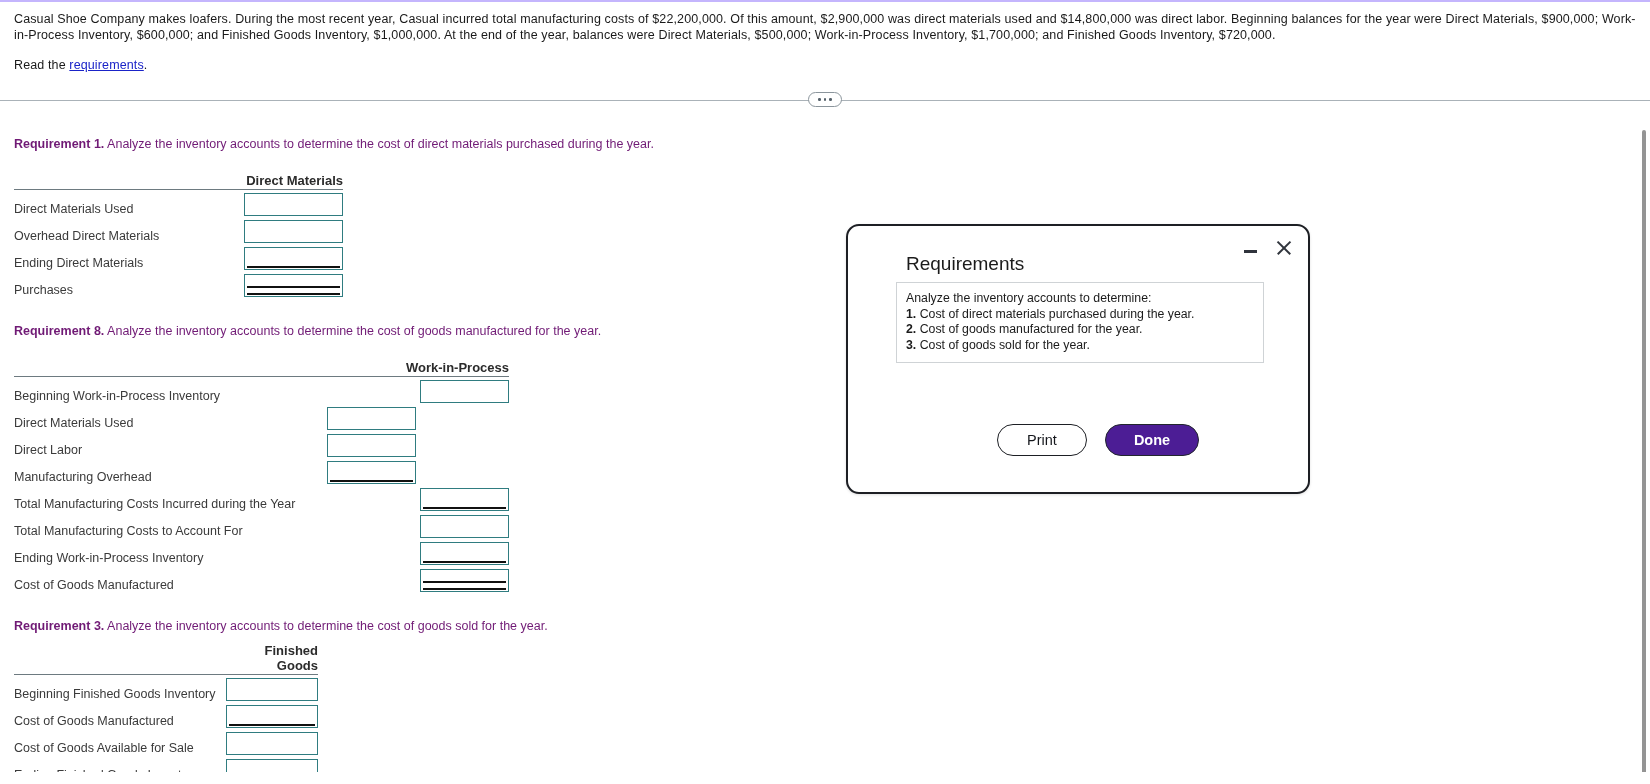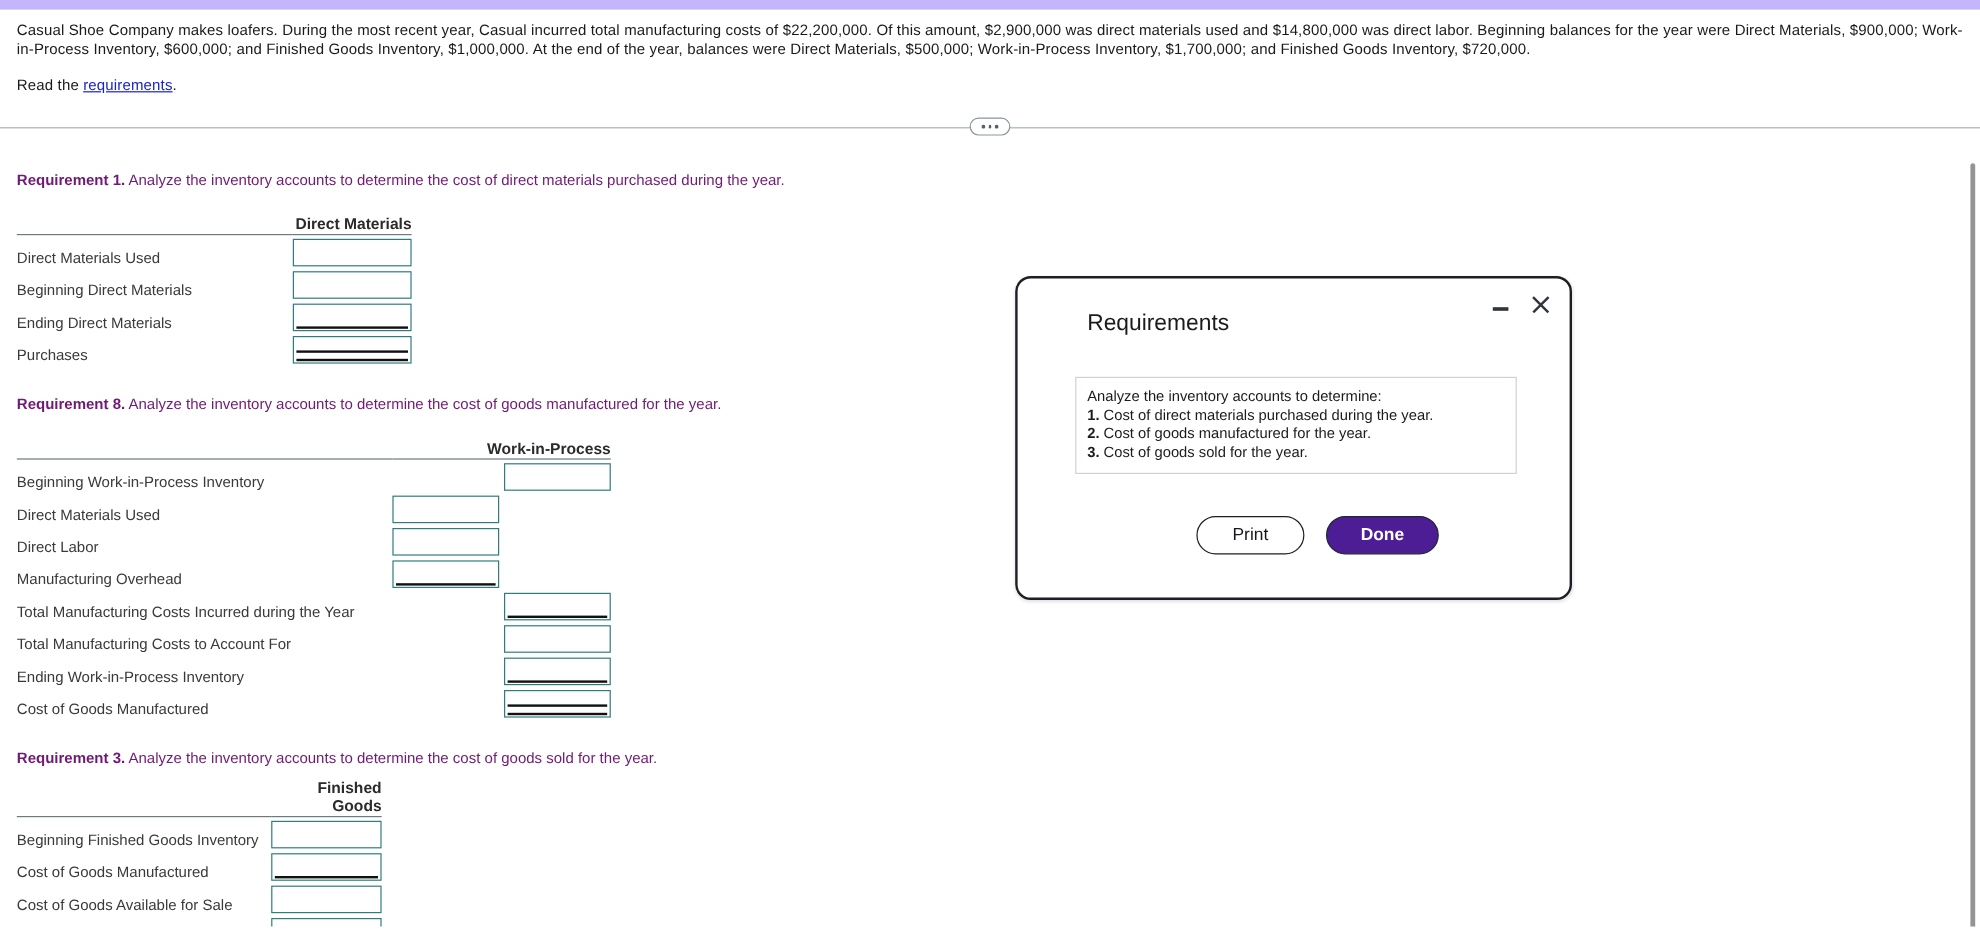--- a/index.html
+++ b/index.html
@@ -8,21 +8,21 @@
     margin: 0; padding: 0;
     width: 1650px; height: 784px;
     background: #ffffff;
     font-family: "Liberation Sans", sans-serif;
     overflow: hidden;
   }
   #app {
     position: relative;
     width: 1650px; height: 772px;
     background: #fff;
-    border-top: 8px solid #c4b5fd;
+    border-top: 2px solid #c4b5fd;
     overflow: hidden;
   }
 
   
   .problem {
     padding: 9px 14px 0 14px;
   }
   .problem p {
     margin: 0;
     font-size: 12.5px;
@@ -189,21 +189,21 @@
   .modal-title {
     position: absolute;
     left: 58px; top: 27px;
     font-size: 19px;
     color: #1b1b1b;
     font-weight: normal;
     margin: 0;
   }
   .modal-body {
     position: absolute;
-    left: 48px; top: 82px;
+    left: 48px; top: 56px;
     width: 368px;
     border: 1px solid #cfd3d6;
     background: #fff;
     padding: 8px 9px 9px 9px;
   }
   .modal-body p {
     margin: 0;
     font-size: 12.3px;
     line-height: 15.5px;
     color: #1b1b1b;
@@ -287,21 +287,21 @@
             <td></td>
             <td></td>
           </tr>
       <tr>
             <td class="lbl">Direct Materials Used</td>
             <td class="boxcell">
               <div class="cellbox"></div>
             </td>
           </tr>
           <tr>
-            <td class="lbl">Beginning Direct Materials</td>
+            <td class="lbl">Overhead Direct Materials</td>
             <td class="boxcell">
               <div class="cellbox"></div>
             </td>
           </tr>
           <tr>
             <td class="lbl">Ending Direct Materials</td>
             <td class="boxcell">
               <div class="cellbox single"></div>
             </td>
           </tr>

